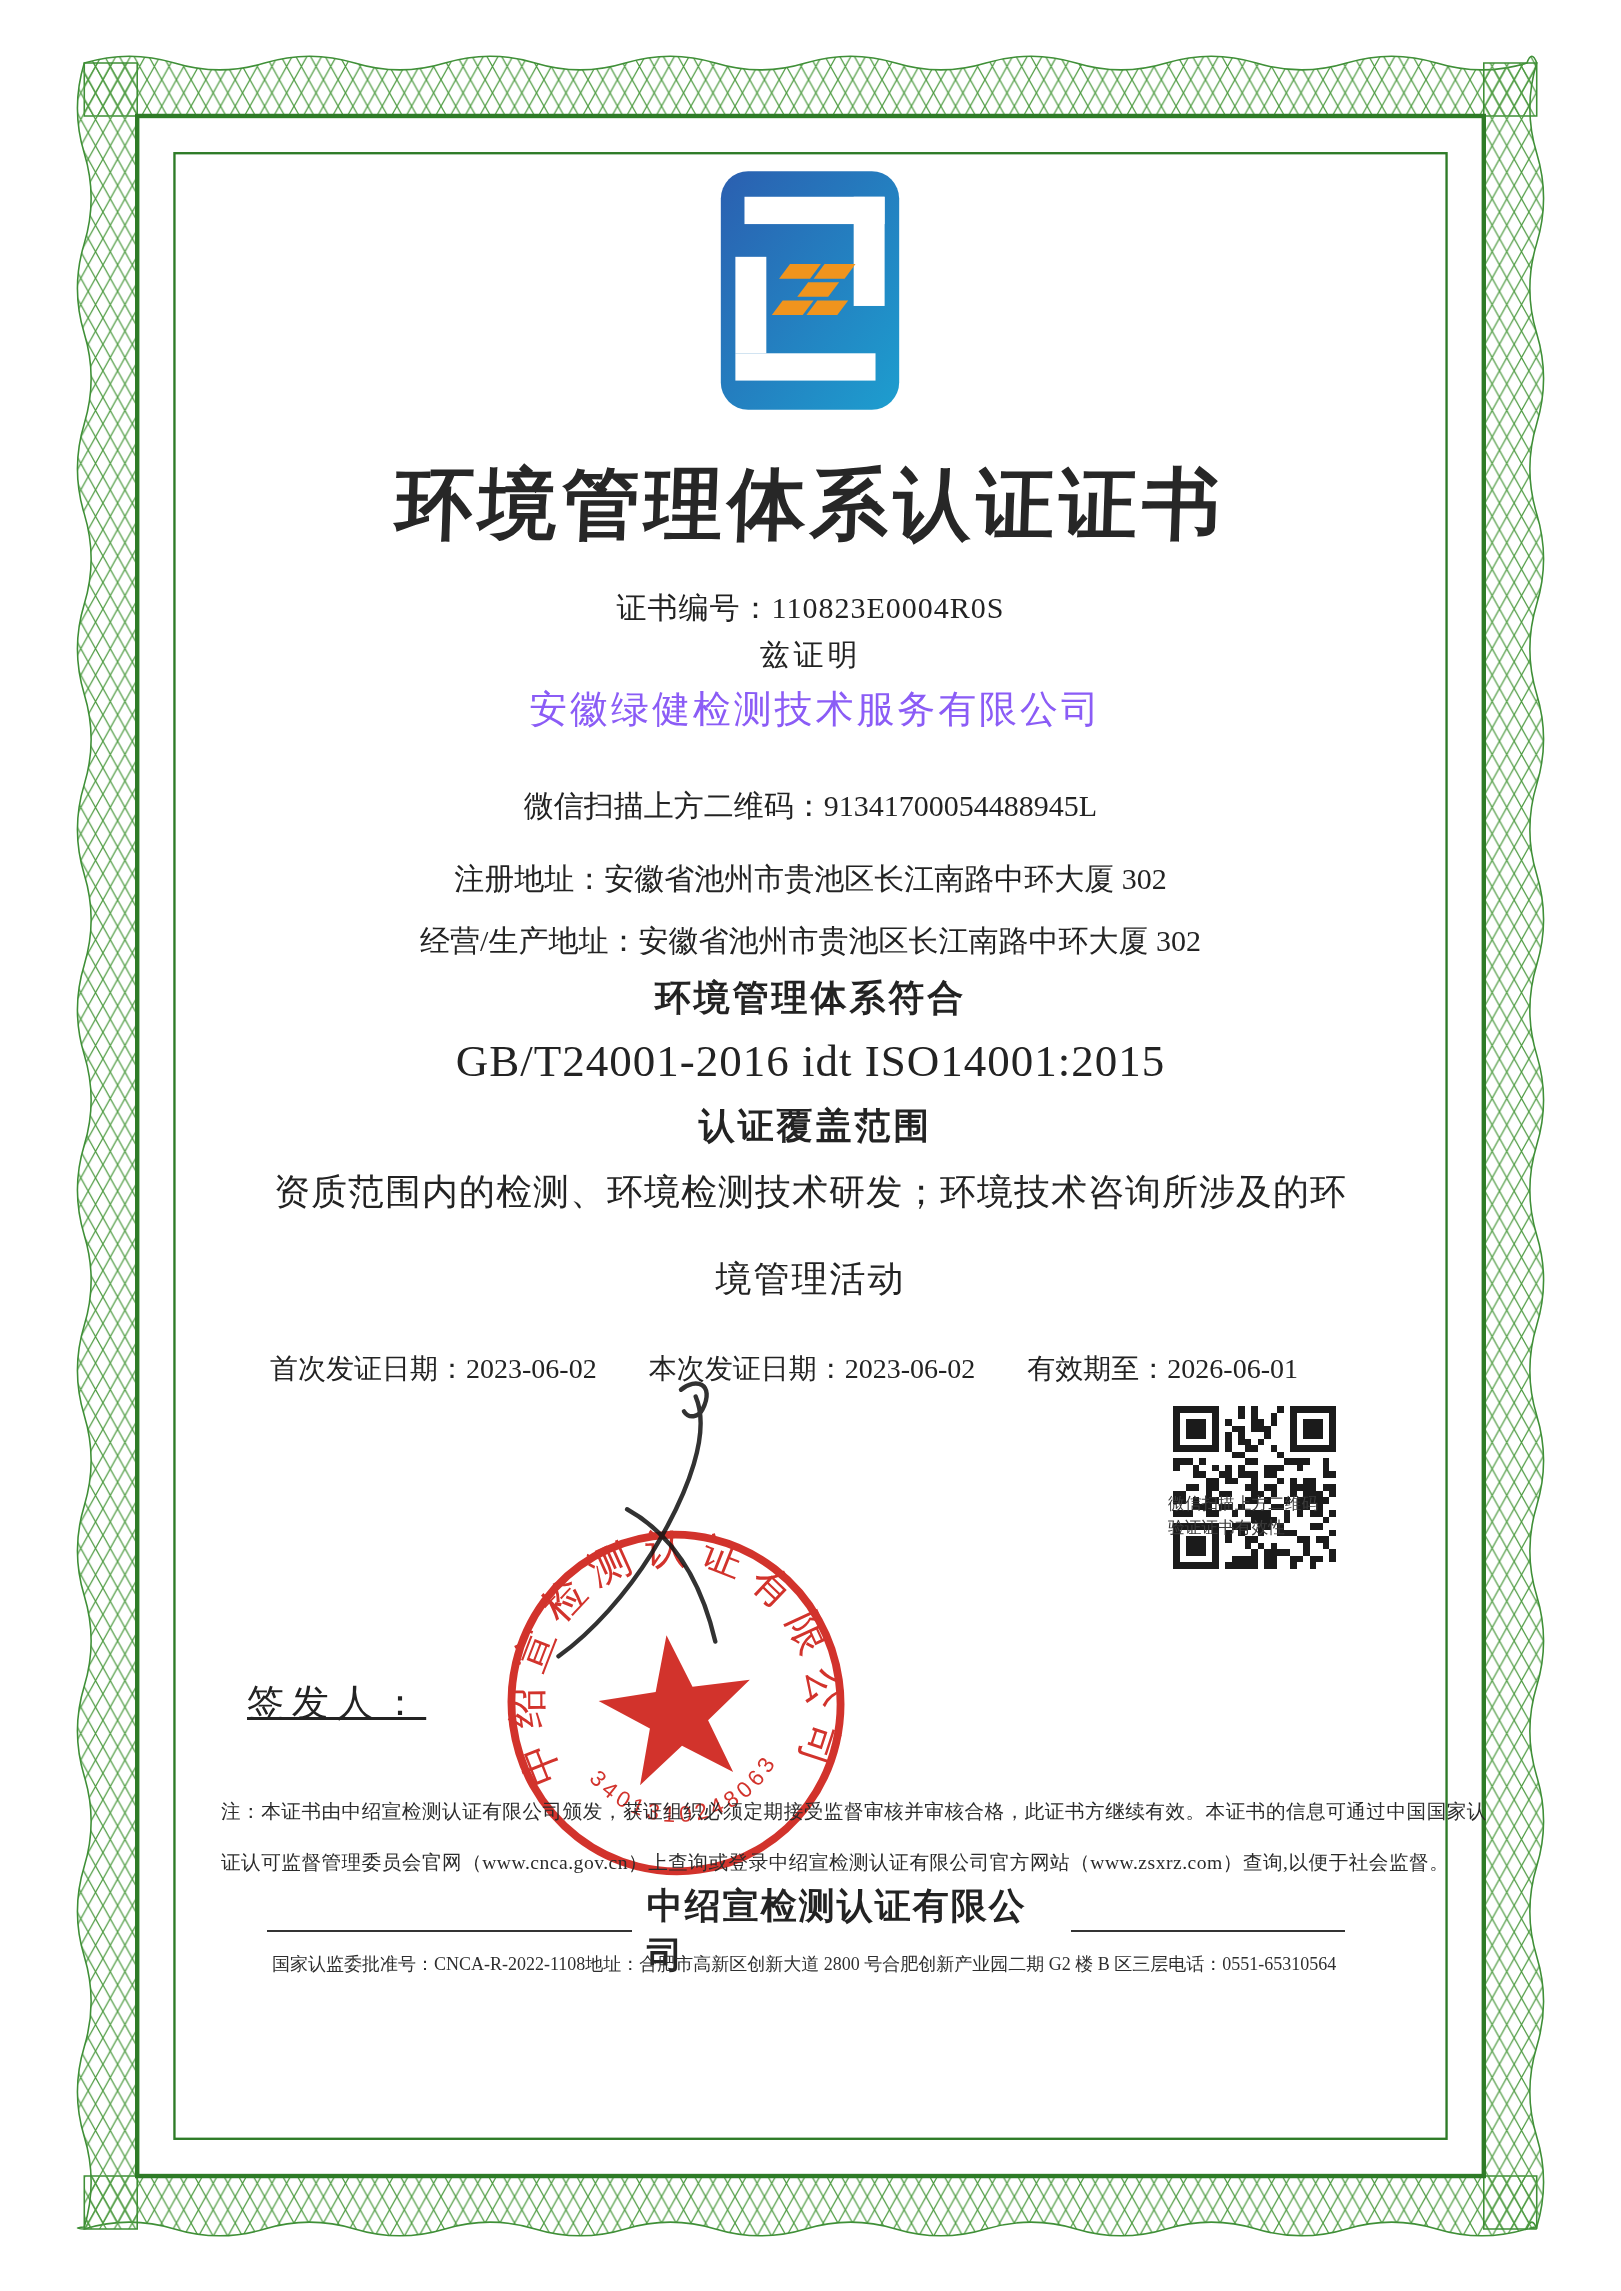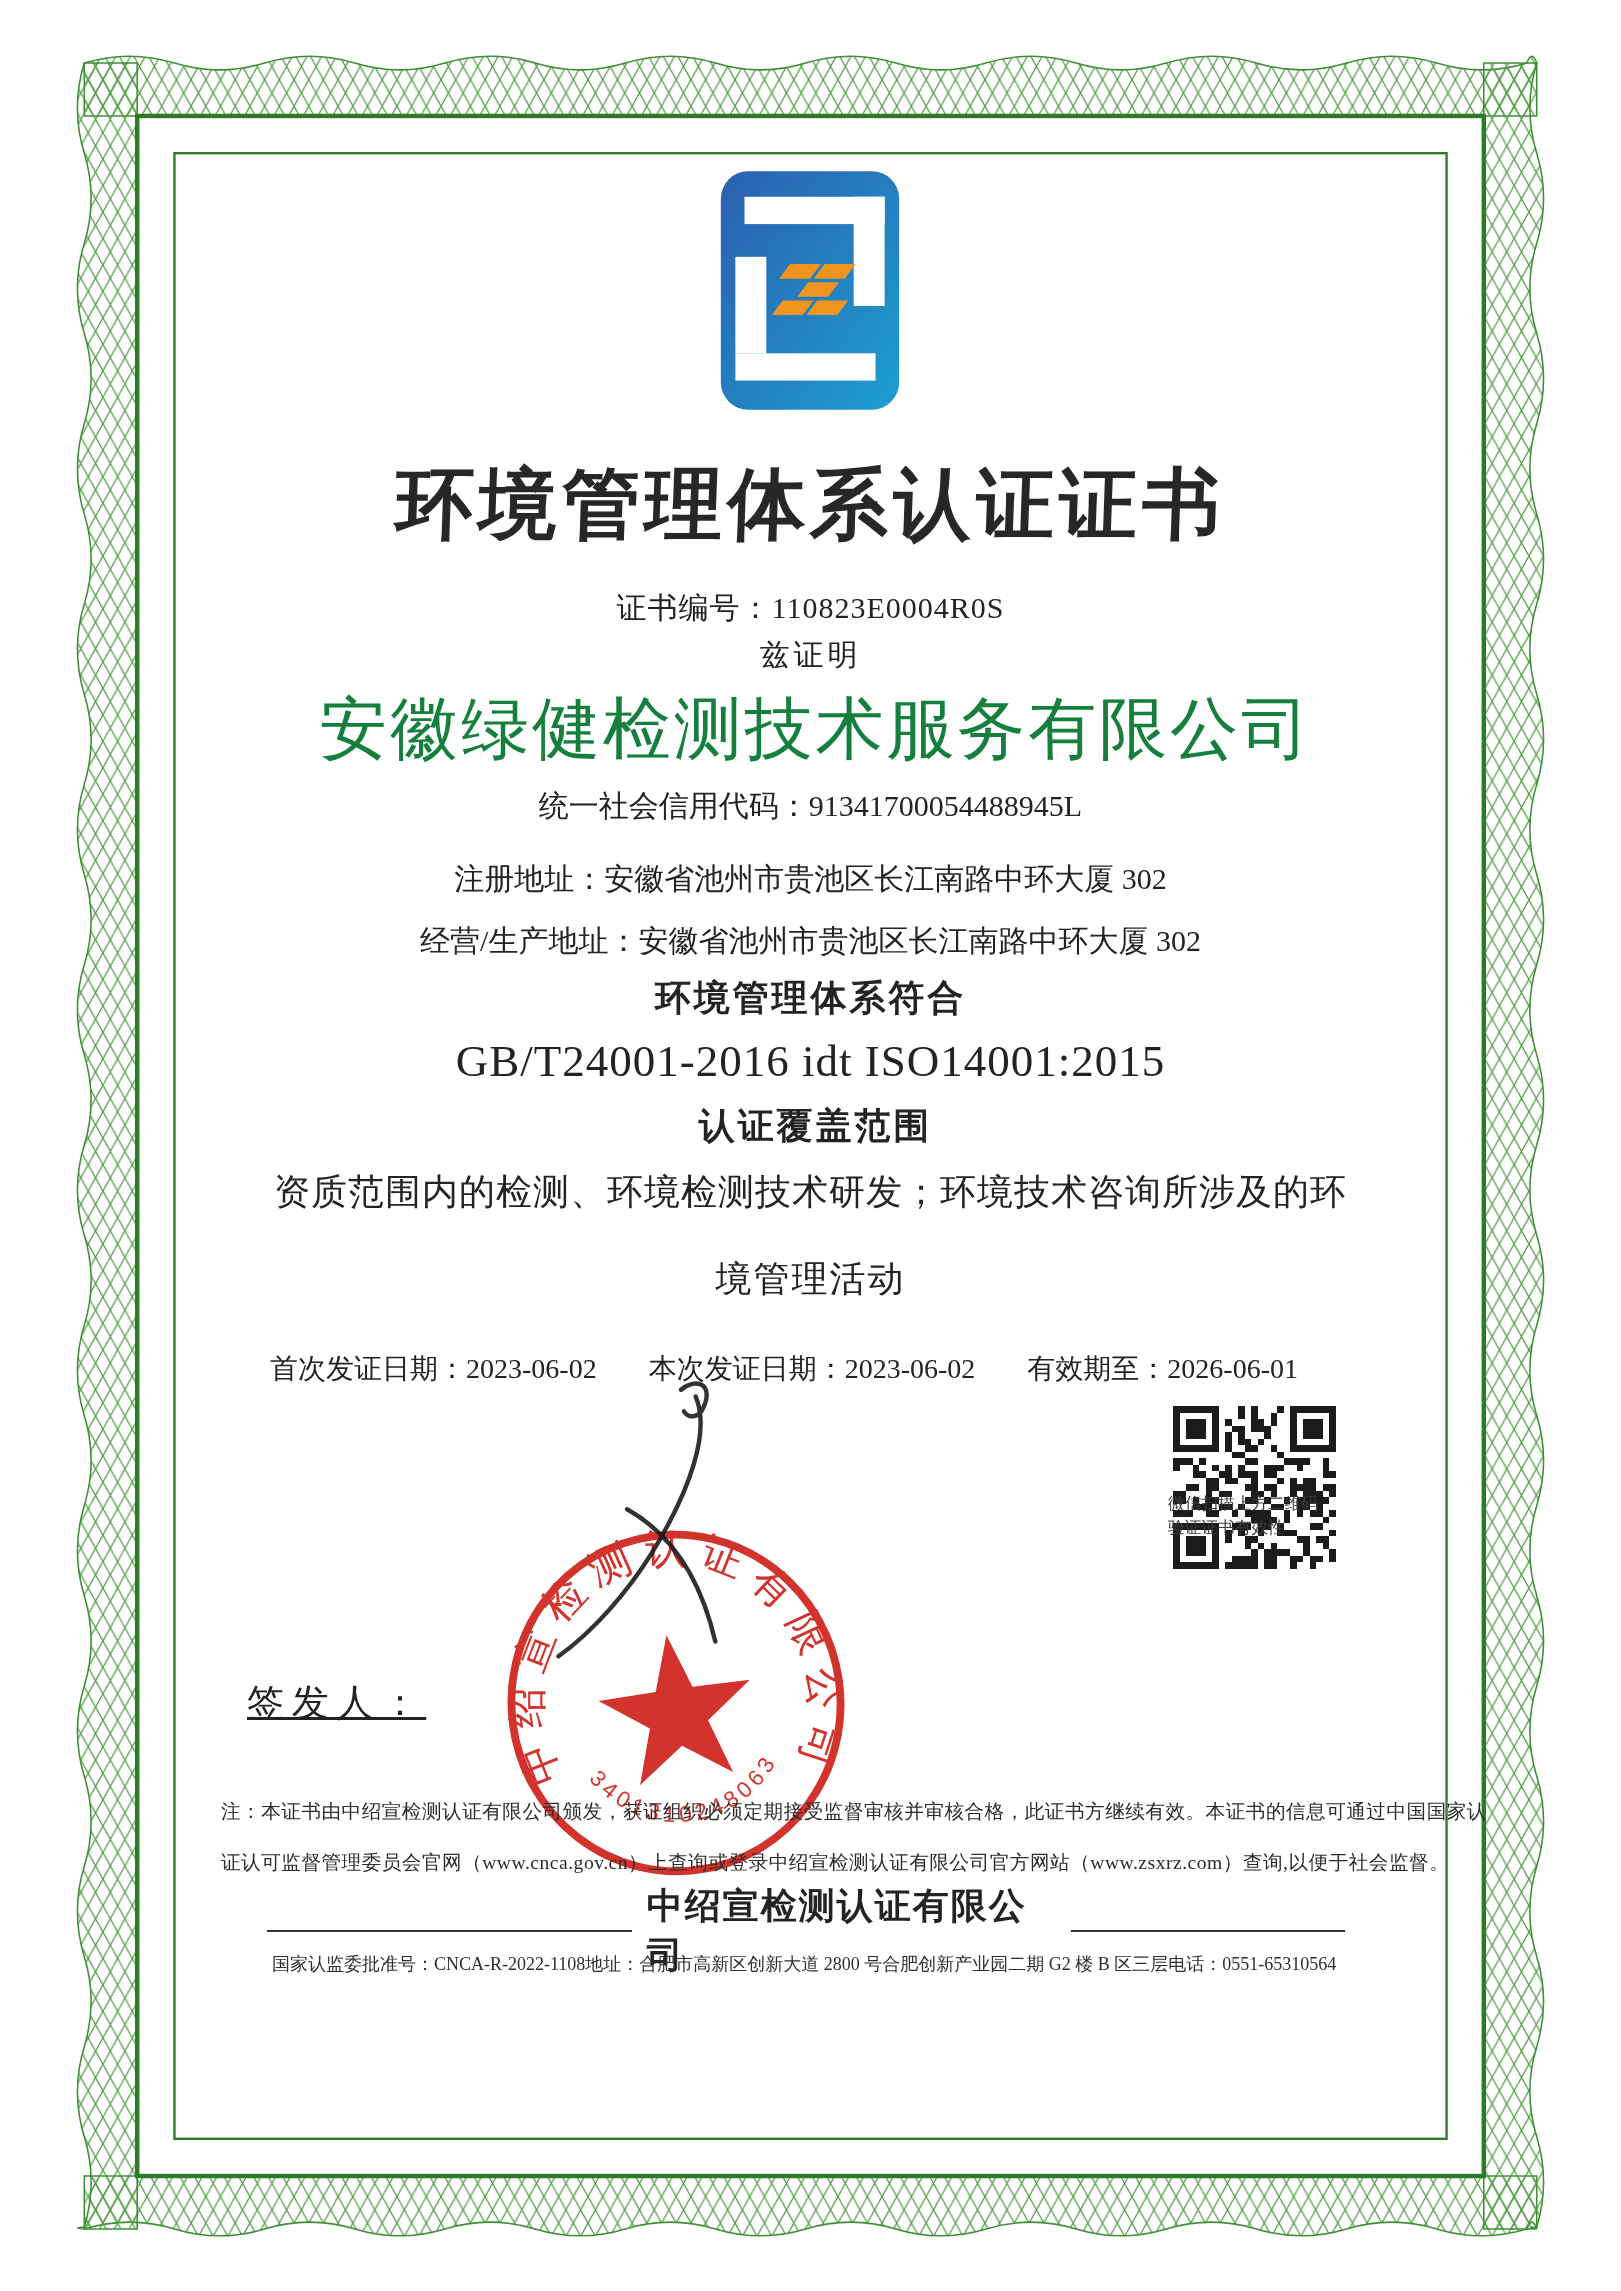--- a/index.html
+++ b/index.html
@@ -6,21 +6,21 @@
   .page{position:relative;width:1621px;height:2292px;background:#ffffff;overflow:hidden;
         font-family:"Liberation Serif","DejaVu Serif",serif;color:#232323;}
   .abs{position:absolute;}
   .ctr{left:0;right:0;text-align:center;}
   #border-svg{position:absolute;left:0;top:0;width:1621px;height:2292px;pointer-events:none;}
   .logo{left:719px;top:169px;width:182px;height:243px;}
   .title{top:453px;font-size:78px;letter-spacing:4.9px;font-weight:600;color:#272727;
          transform:skewX(-2deg);}
   .certno{top:588px;font-size:30px;letter-spacing:1px;}
   .hereby{top:635px;font-size:30px;letter-spacing:3.9px;}
-  .company{top:684px;font-size:68px;letter-spacing:2.9px;color:#15803d;padding-left:10px;}
+  .company{top:684px;font-size:38px;letter-spacing:2.9px;color:#8b5cf6;padding-left:10px;}
   .credit{top:786px;font-size:30px;}
   .regaddr{top:859px;font-size:30px;}
   .bizaddr{top:921px;font-size:30px;}
   .conform{top:974px;font-size:36px;font-weight:600;letter-spacing:2.9px;}
   .standard{top:1035px;font-size:45px;letter-spacing:1px;}
   .scopetitle{top:1102px;font-size:36px;font-weight:600;letter-spacing:2.9px;padding-left:10px;}
   .scope1{top:1168px;font-size:36px;letter-spacing:1px;}
   .scope2{top:1255px;font-size:36px;letter-spacing:2px;}
   .dates{left:270px;width:1028px;top:1350px;display:flex;justify-content:space-between;
          font-size:28px;}
@@ -83,21 +83,21 @@
 
   <div class="abs ctr certno">
     <span>证书编号：</span><span>110823E0004R0S</span>
   </div>
 
   <div class="abs ctr hereby">兹证明</div>
 
   <div class="abs ctr company">安徽绿健检测技术服务有限公司</div>
 
   <div class="abs ctr credit">
-    <span>统一社会信用代码：</span><span>91341700054488945L</span>
+    <span>微信扫描上方二维码：</span><span>91341700054488945L</span>
   </div>
 
   <div class="abs ctr regaddr">
     <span>注册地址：</span><span>安徽省池州市贵池区长江南路中环大厦 302</span>
   </div>
 
   <div class="abs ctr bizaddr">
     <span>经营/生产地址：</span><span>安徽省池州市贵池区长江南路中环大厦 302</span>
   </div>
 

